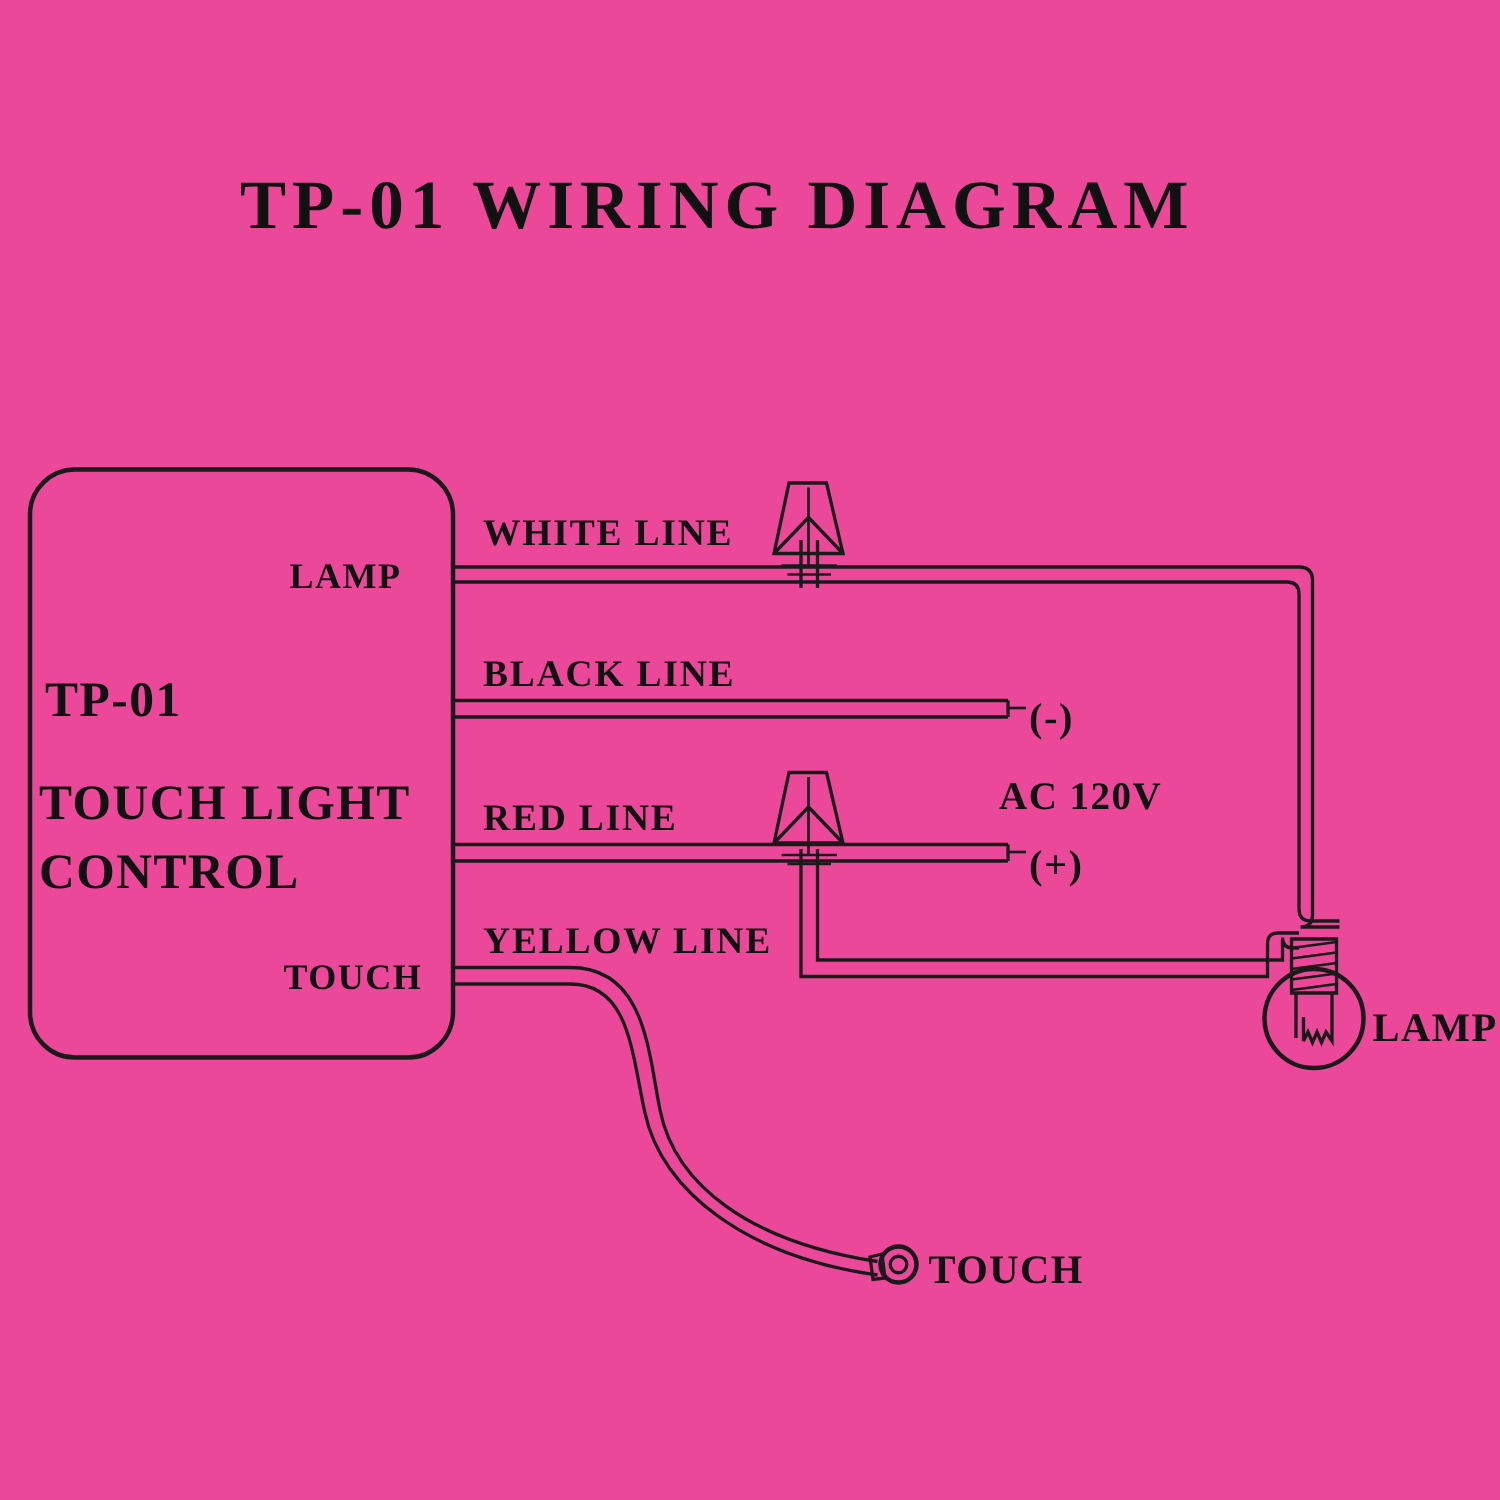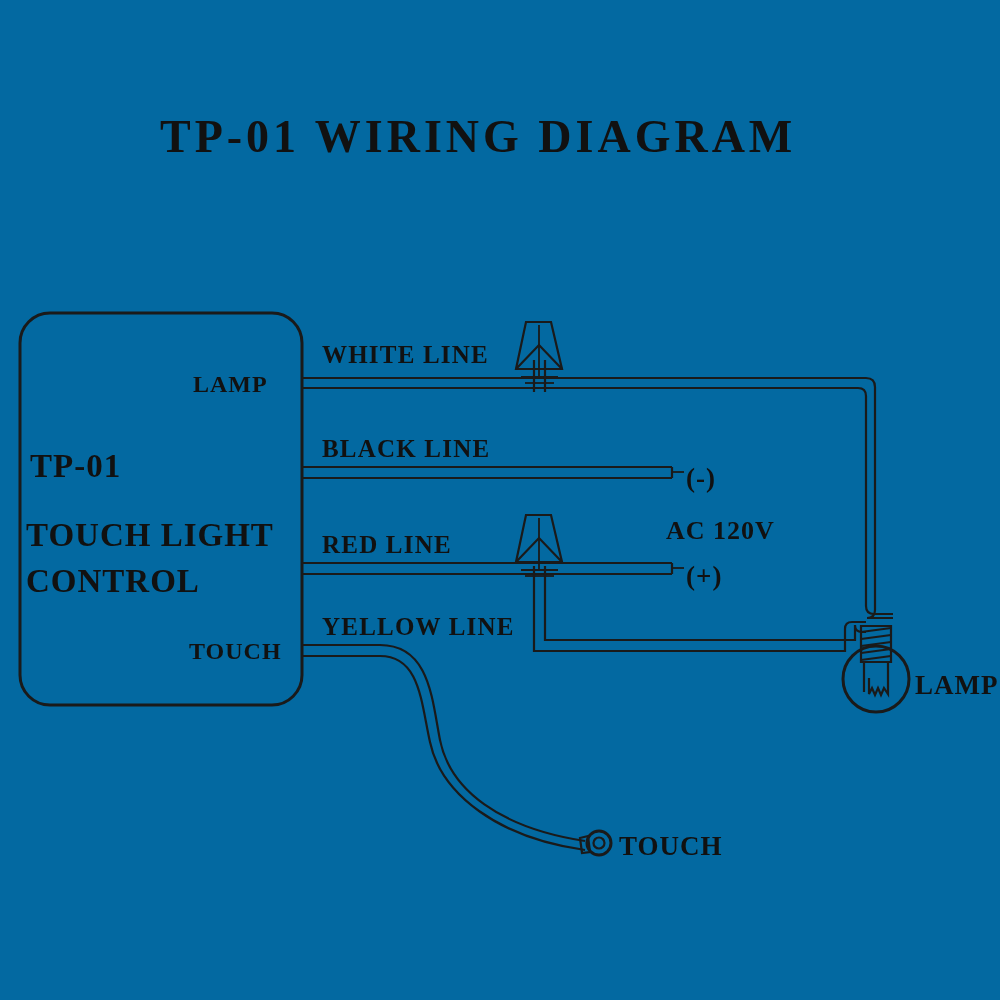--- a/index.html
+++ b/index.html
@@ -1,18 +1,18 @@
 <!DOCTYPE html>
 <html><head>
 <meta charset="utf-8">
 <style>
   html,body{margin:0;padding:0;background:#ffffff;}
   body{width:1000px;height:1000px;overflow:hidden;
        font-family:"Liberation Serif","DejaVu Serif",serif;color:#111111;}
-  #stage{position:relative;width:1000px;height:1000px;background:#0369a1;}
+  #stage{position:relative;width:1000px;height:1000px;background:#ec4899;}
   svg{position:absolute;left:0;top:0;width:1000px;height:1000px;}
   .txt{font-family:"Liberation Serif","DejaVu Serif",serif;fill:#111111;
        font-weight:700;letter-spacing:0.5px;}
   .title{font-size:46px;letter-spacing:4px;}
   .boxbig{font-size:33px;letter-spacing:1px;}
   .boxsm{font-size:24px;letter-spacing:1px;}
   .wirelbl{font-size:25px;letter-spacing:1.2px;}
   .acv{font-size:26px;letter-spacing:1px;}
   .pol{font-size:27px;letter-spacing:1px;}
   .endlbl{font-size:27px;letter-spacing:1px;}

